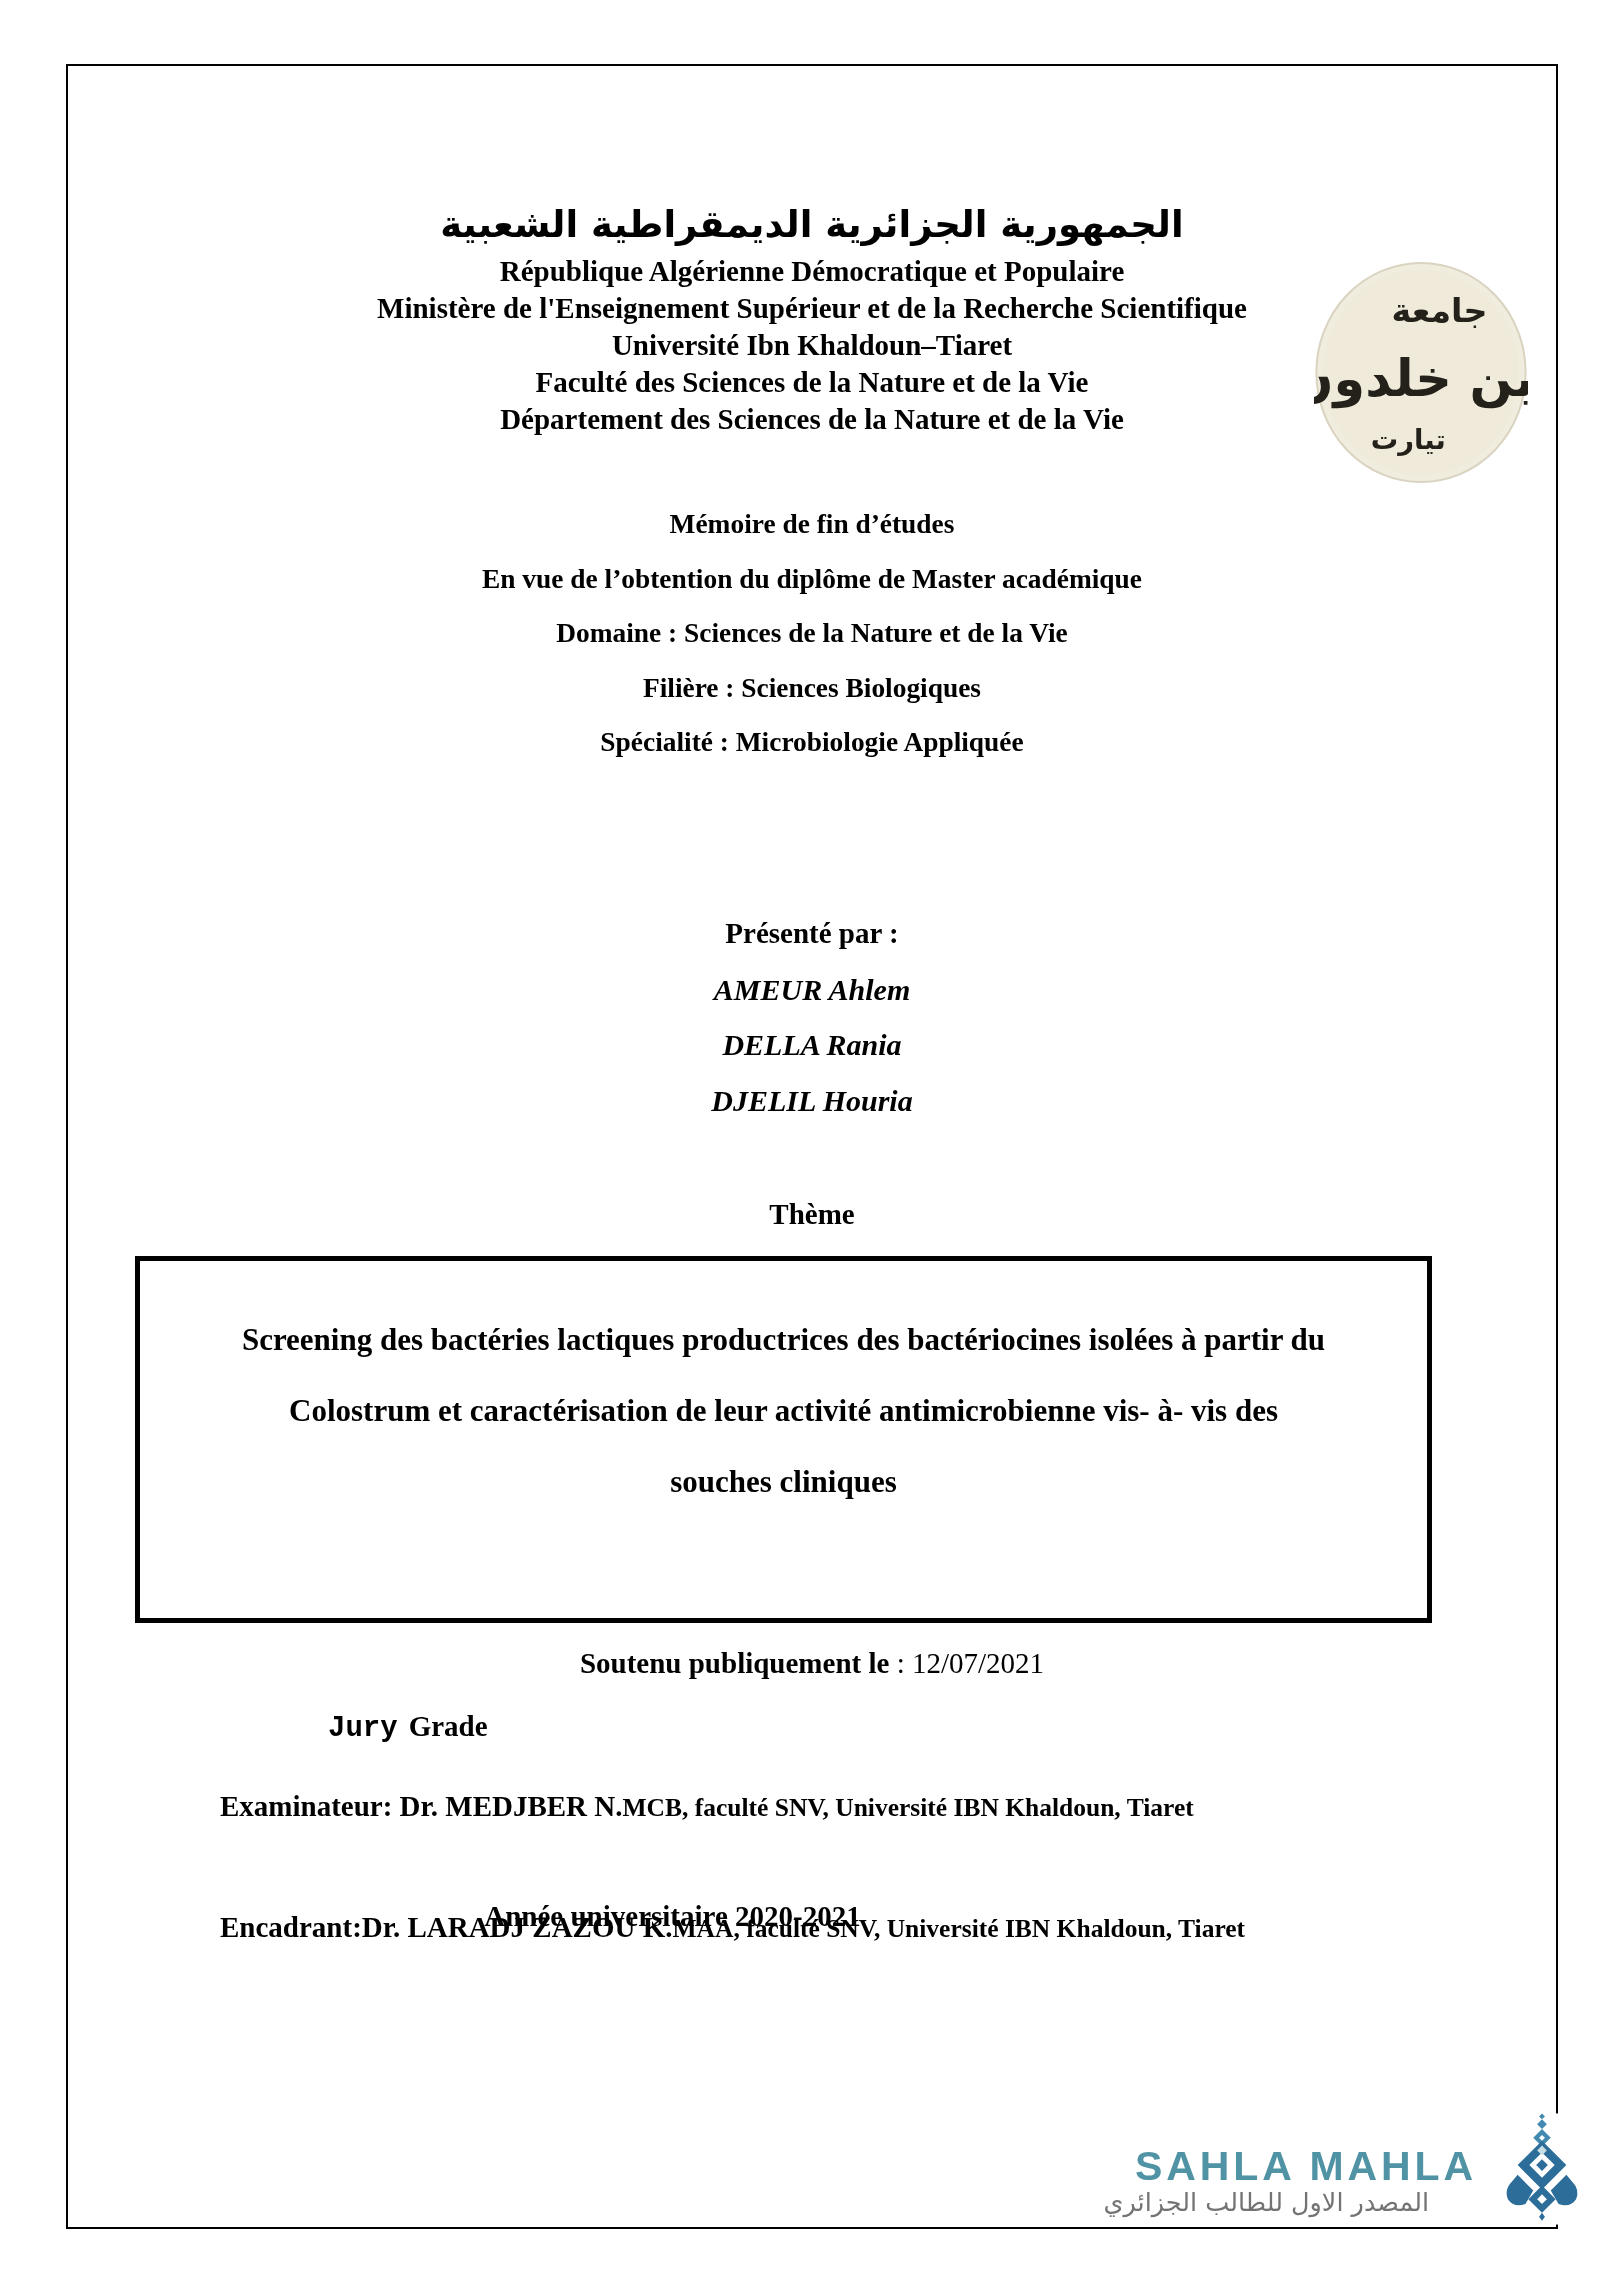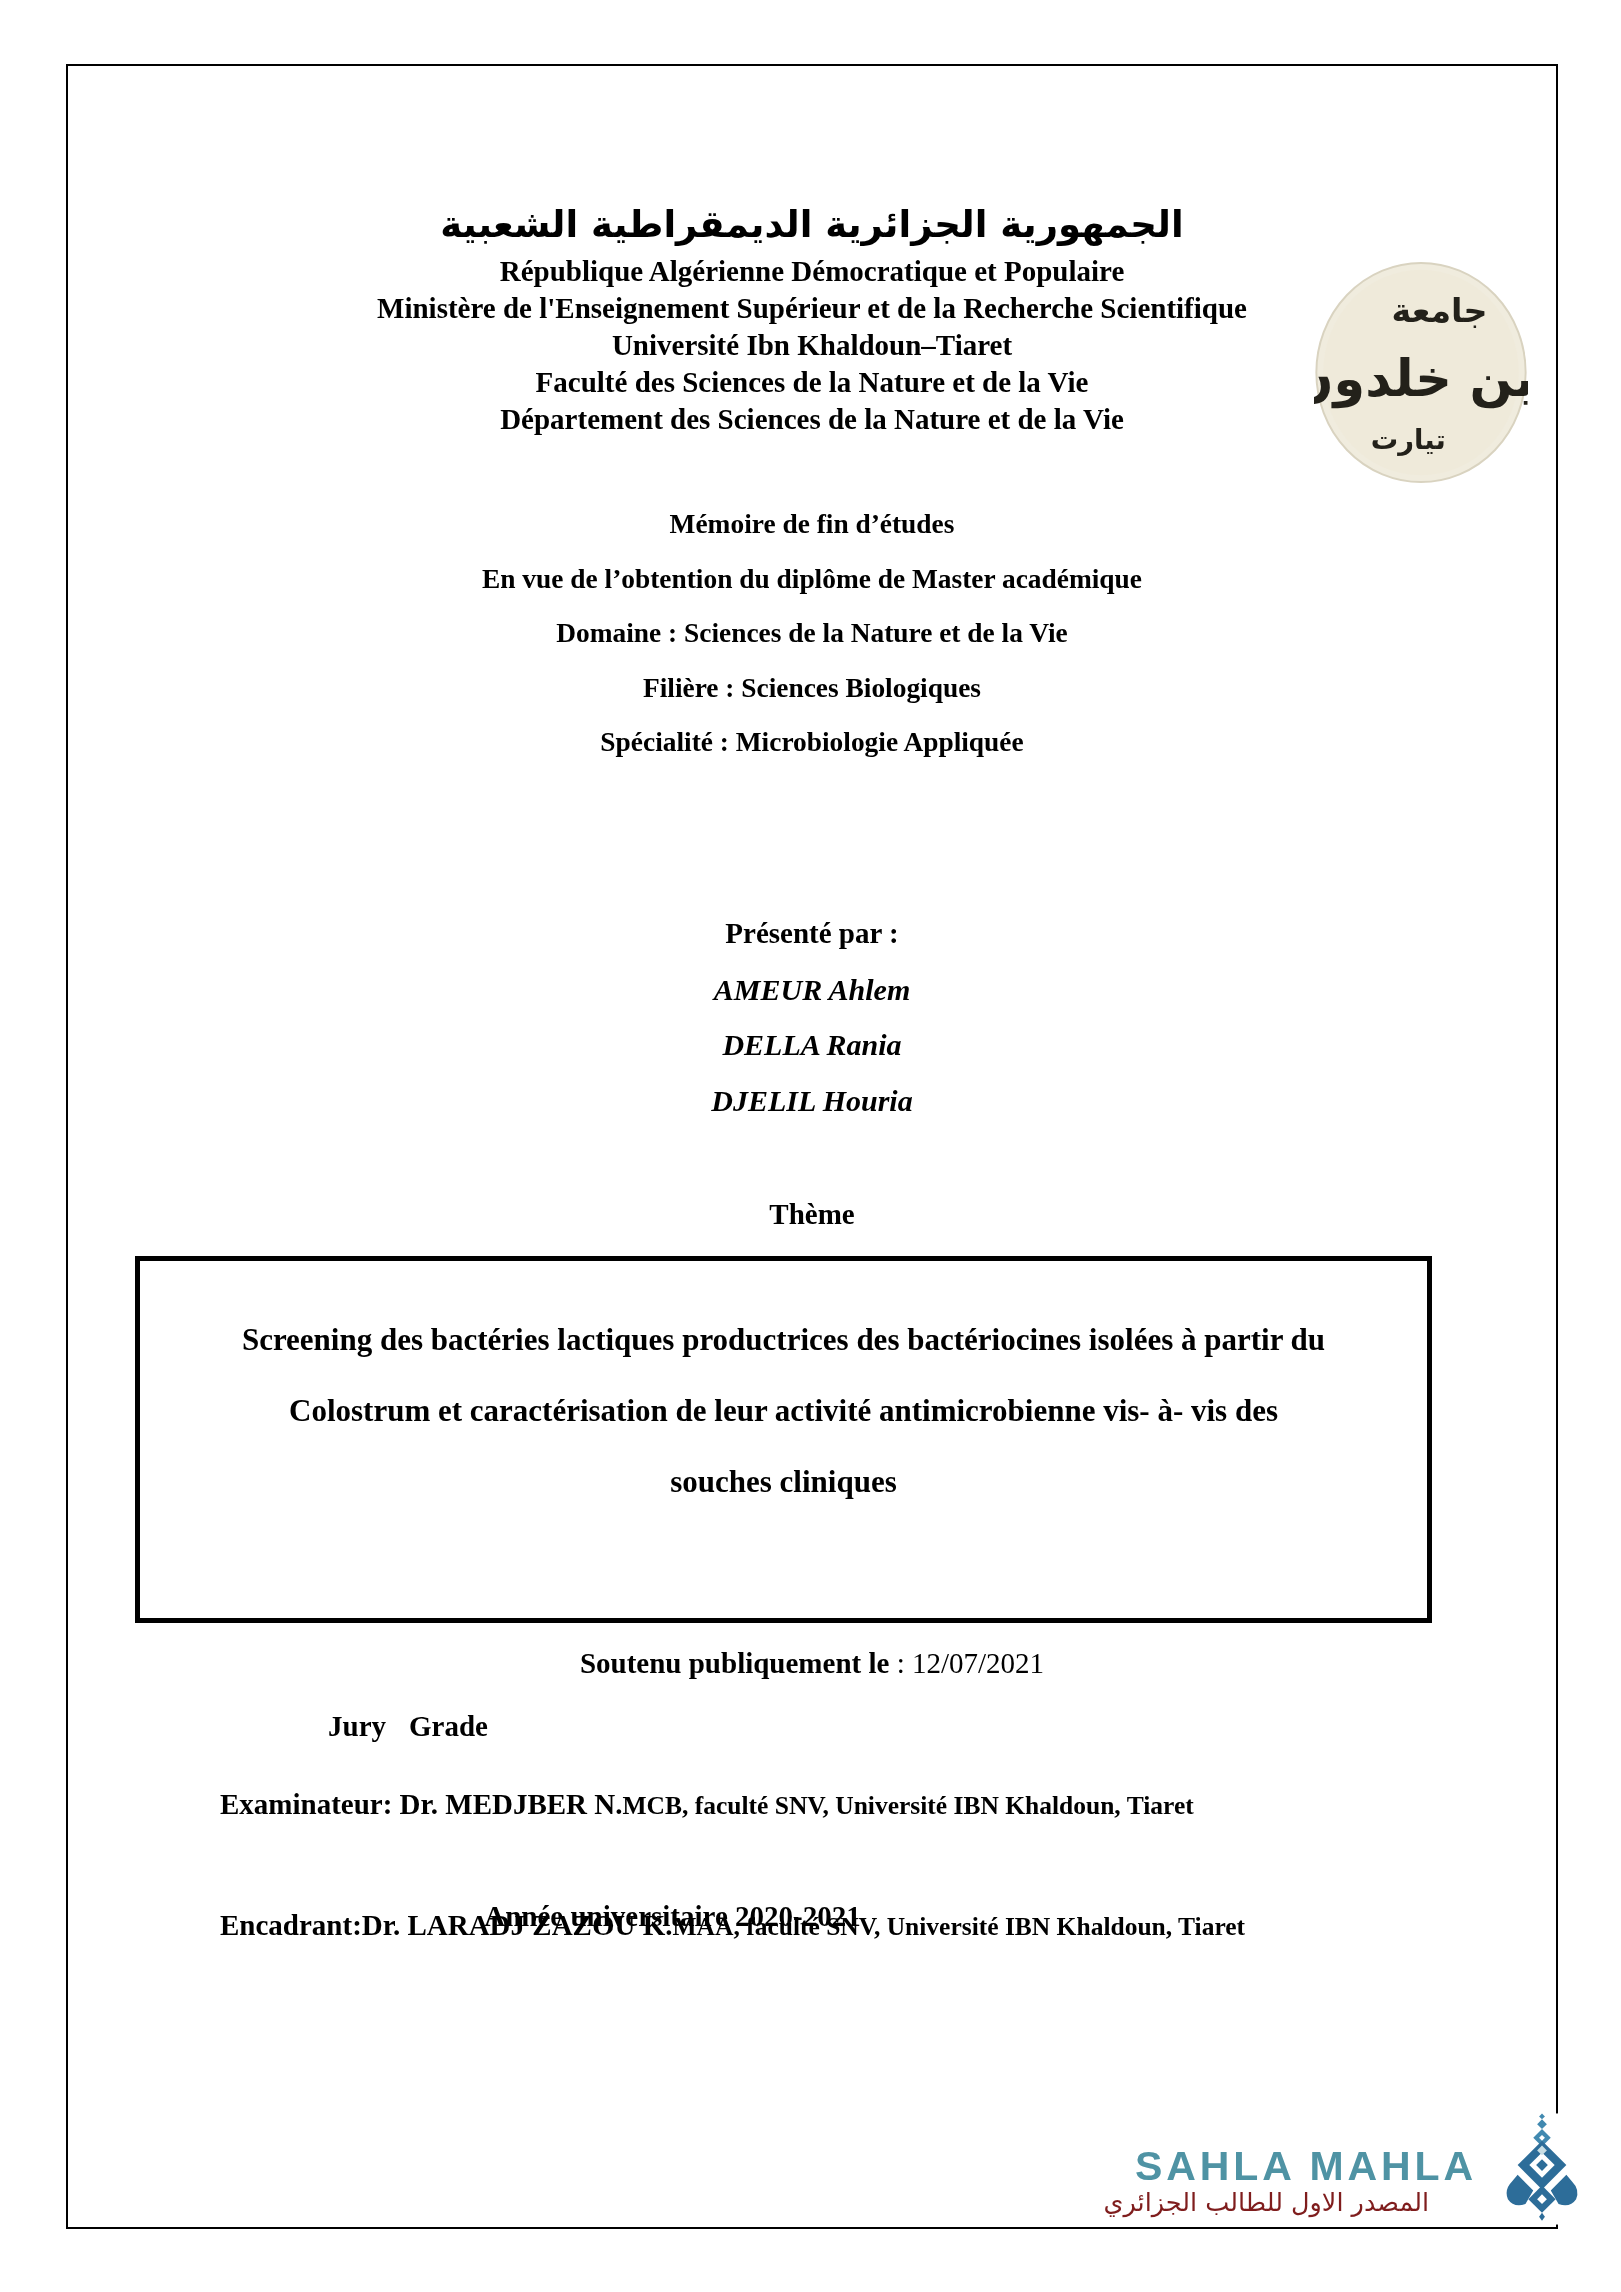--- a/index.html
+++ b/index.html
@@ -37,35 +37,35 @@
     padding-top:43px;box-sizing:content-box;
   }
   .titlebox div{line-height:71px;}
   
   .soutenu{position:absolute;left:68px;top:1647px;width:1488px;text-align:center;font-size:29px;line-height:33px;}
   .soutenu .lbl{font-weight:bold;}
   .soutenu .date{font-weight:normal;white-space:pre;}
   
   .jury{position:absolute;left:196px;top:1707px;font-weight:bold;}
   .jury-head{font-size:29px;line-height:39px;padding-left:132px;}
-  .jury-head .jcol{margin-right:23px;}
+  .jury-head .jcol{margin-right:11px;font-family:Liberation Mono, monospace;}
   .jury-row{line-height:39px;white-space:pre;}
   .jury-row .main{font-size:29px;white-space:pre;}
   .jury-row .grade{font-size:25.5px;white-space:pre;}
   
   .annee{position:absolute;left:68px;top:1900px;width:1209px;text-align:center;font-weight:bold;font-size:29px;}
   
   .wm-brand{
     position:absolute;left:1135px;top:2147px;
     font-family:"Liberation Sans",sans-serif;font-size:41px;font-weight:700;
     letter-spacing:3.9px;color:#4F93A4;line-height:39px;white-space:nowrap;
   }
   .wm-tagline{
     position:absolute;left:1135px;top:2186px;width:294px;
-    font-family:"DejaVu Sans",sans-serif;font-size:25.5px;color:#7f1d1d;
+    font-family:"DejaVu Sans",sans-serif;font-size:25.5px;color:#737373;
     direction:rtl;text-align:center;line-height:33px;white-space:nowrap;
   }
   .wm-icon{position:absolute;left:1504px;top:2113px;width:76px;height:112px;}
 </style>
 </head>
 <body>
 
 <div class="page">
 
   <div class="frame"></div>

